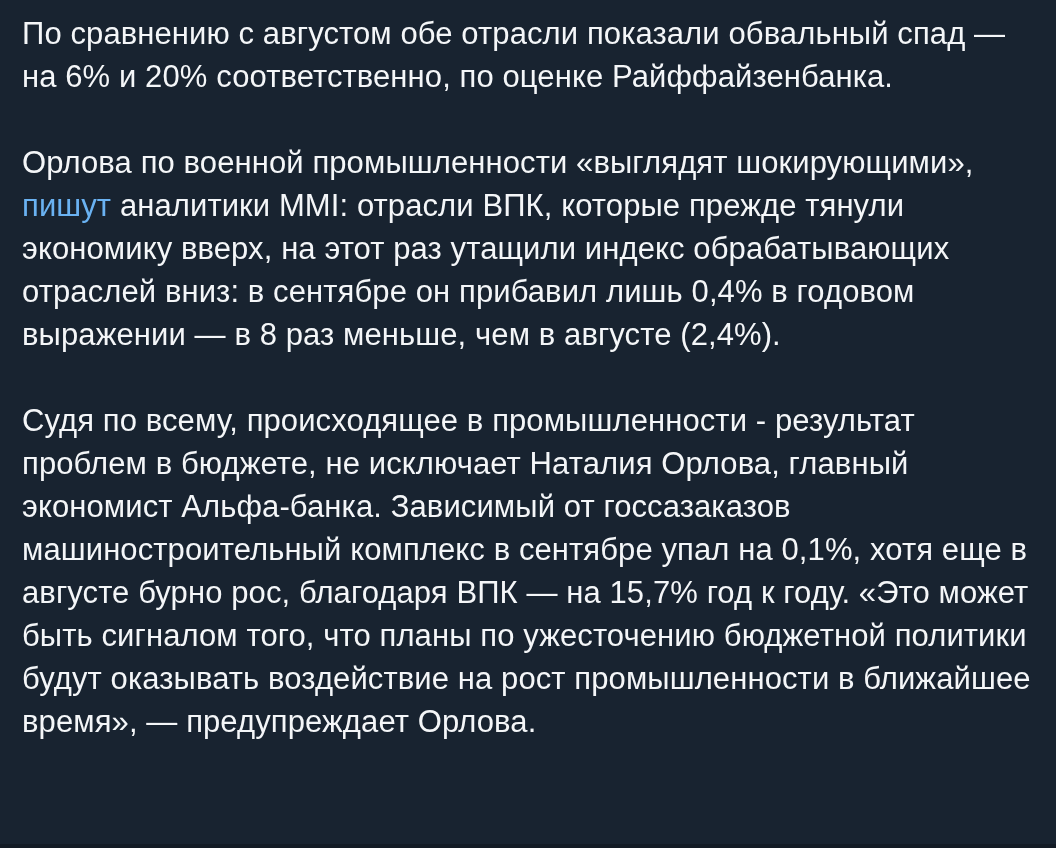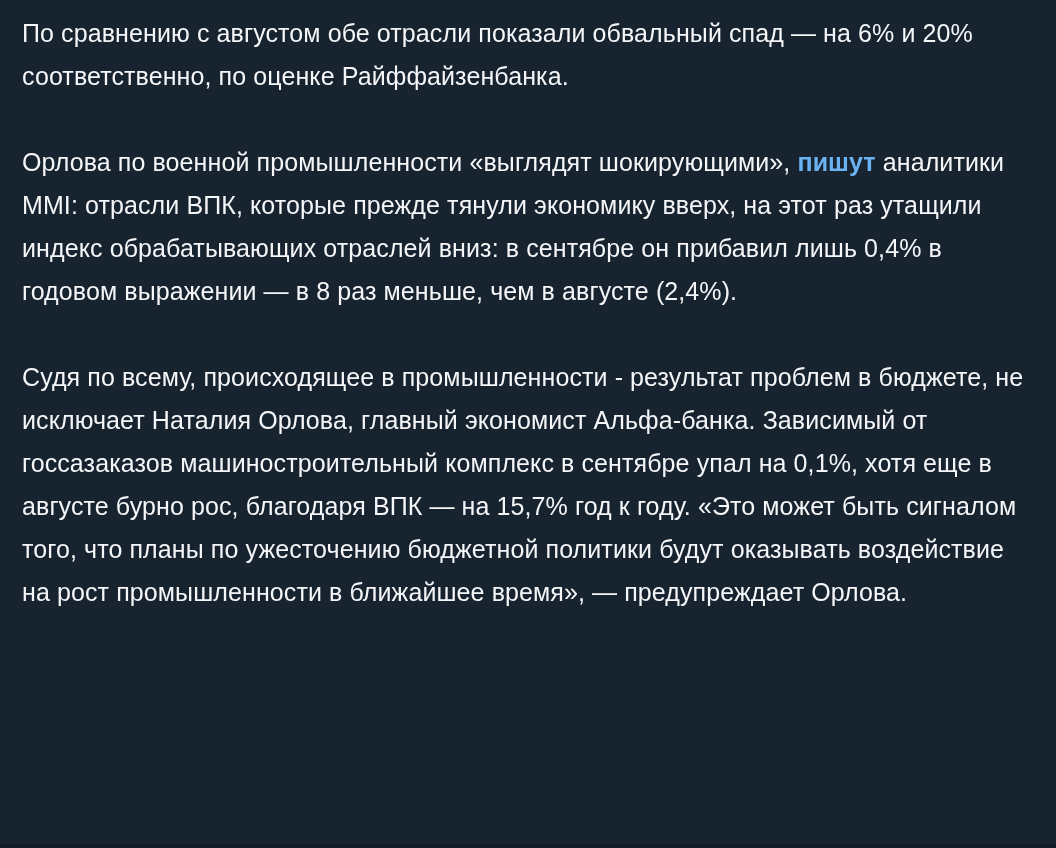--- a/index.html
+++ b/index.html
@@ -12,36 +12,35 @@
       overflow: hidden;
       position: relative;
       background: var(--bg, #182330);
       font-family: "Liberation Sans", sans-serif;
     }
     .message-text {
       box-sizing: border-box;
       width: 1046px;
       padding: 12px 10px 0 22px;
       color: var(--text, #f4f6f8);
-      font-size: 25px;
+      font-size: 31px;
       line-height: 43px;
       font-weight: 400;
       letter-spacing: 0.1px;
     }
     .message-text p {
       margin: 0 0 43px 0;
     }
     .message-text p:last-child {
       margin-bottom: 16px;
     }
     .inline-link {
       color: var(--link, #6ab2f2);
       text-decoration: none;
       cursor: pointer;
-      font-weight: bold;
     }
     .bottom-edge {
       position: absolute;
       left: 0;
       bottom: 0;
       width: 100%;
       height: 4px;
       background: var(--edge, #131b25);
     }
   </style>

